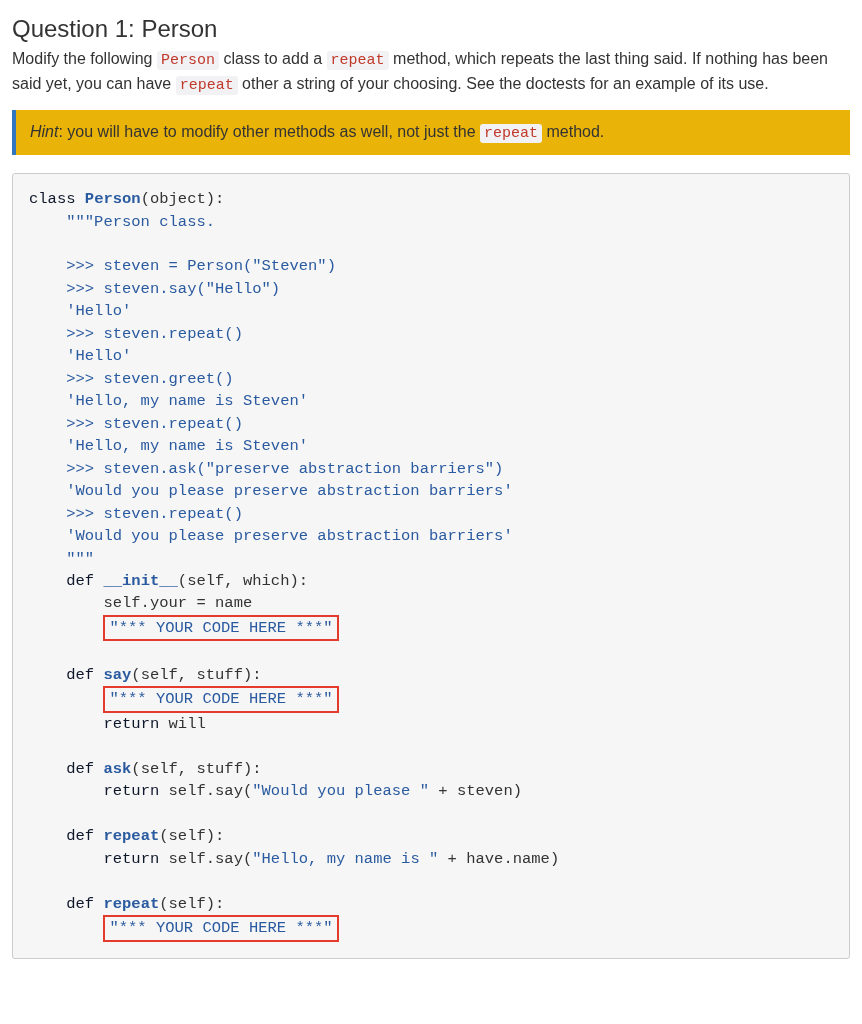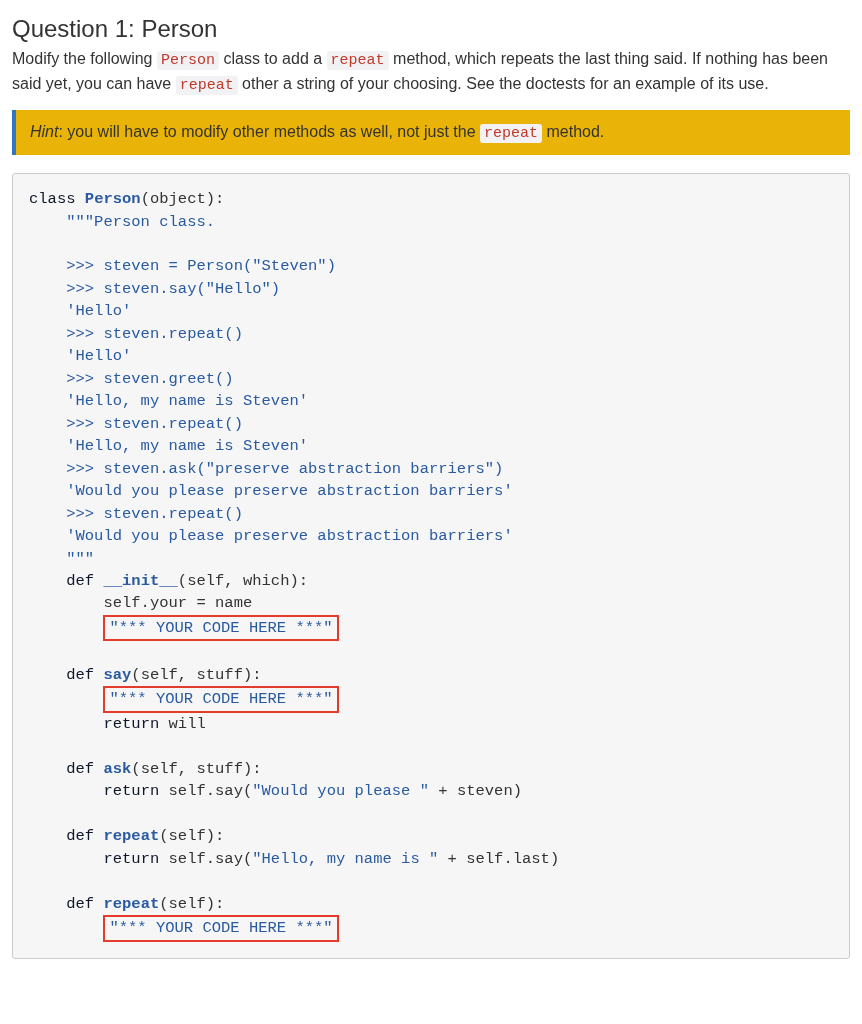--- a/index.html
+++ b/index.html
@@ -99,16 +99,16 @@
 <span>        </span><span class="box str">"*** YOUR CODE HERE ***"</span>
 
     <span class="kw">def</span> <span class="fn">say</span><span class="plain">(self, stuff):</span>
 <span>        </span><span class="box str">"*** YOUR CODE HERE ***"</span>
 <span>        </span><span class="kw">return</span><span class="plain"> will</span>
 
     <span class="kw">def</span> <span class="fn">ask</span><span class="plain">(self, stuff):</span>
 <span>        </span><span class="kw">return</span><span class="plain"> self.say(</span><span class="str">"Would you please "</span><span class="plain"> + steven)</span>
 
     <span class="kw">def</span> <span class="fn">repeat</span><span class="plain">(self):</span>
-<span>        </span><span class="kw">return</span><span class="plain"> self.say(</span><span class="str">"Hello, my name is "</span><span class="plain"> + self.last)</span>
+<span>        </span><span class="kw">return</span><span class="plain"> self.say(</span><span class="str">"Hello, my name is "</span><span class="plain"> + have.name)</span>
 
     <span class="kw">def</span> <span class="fn">repeat</span><span class="plain">(self):</span>
 <span>        </span><span class="box str">"*** YOUR CODE HERE ***"</span></pre>
 
 </body></html>

